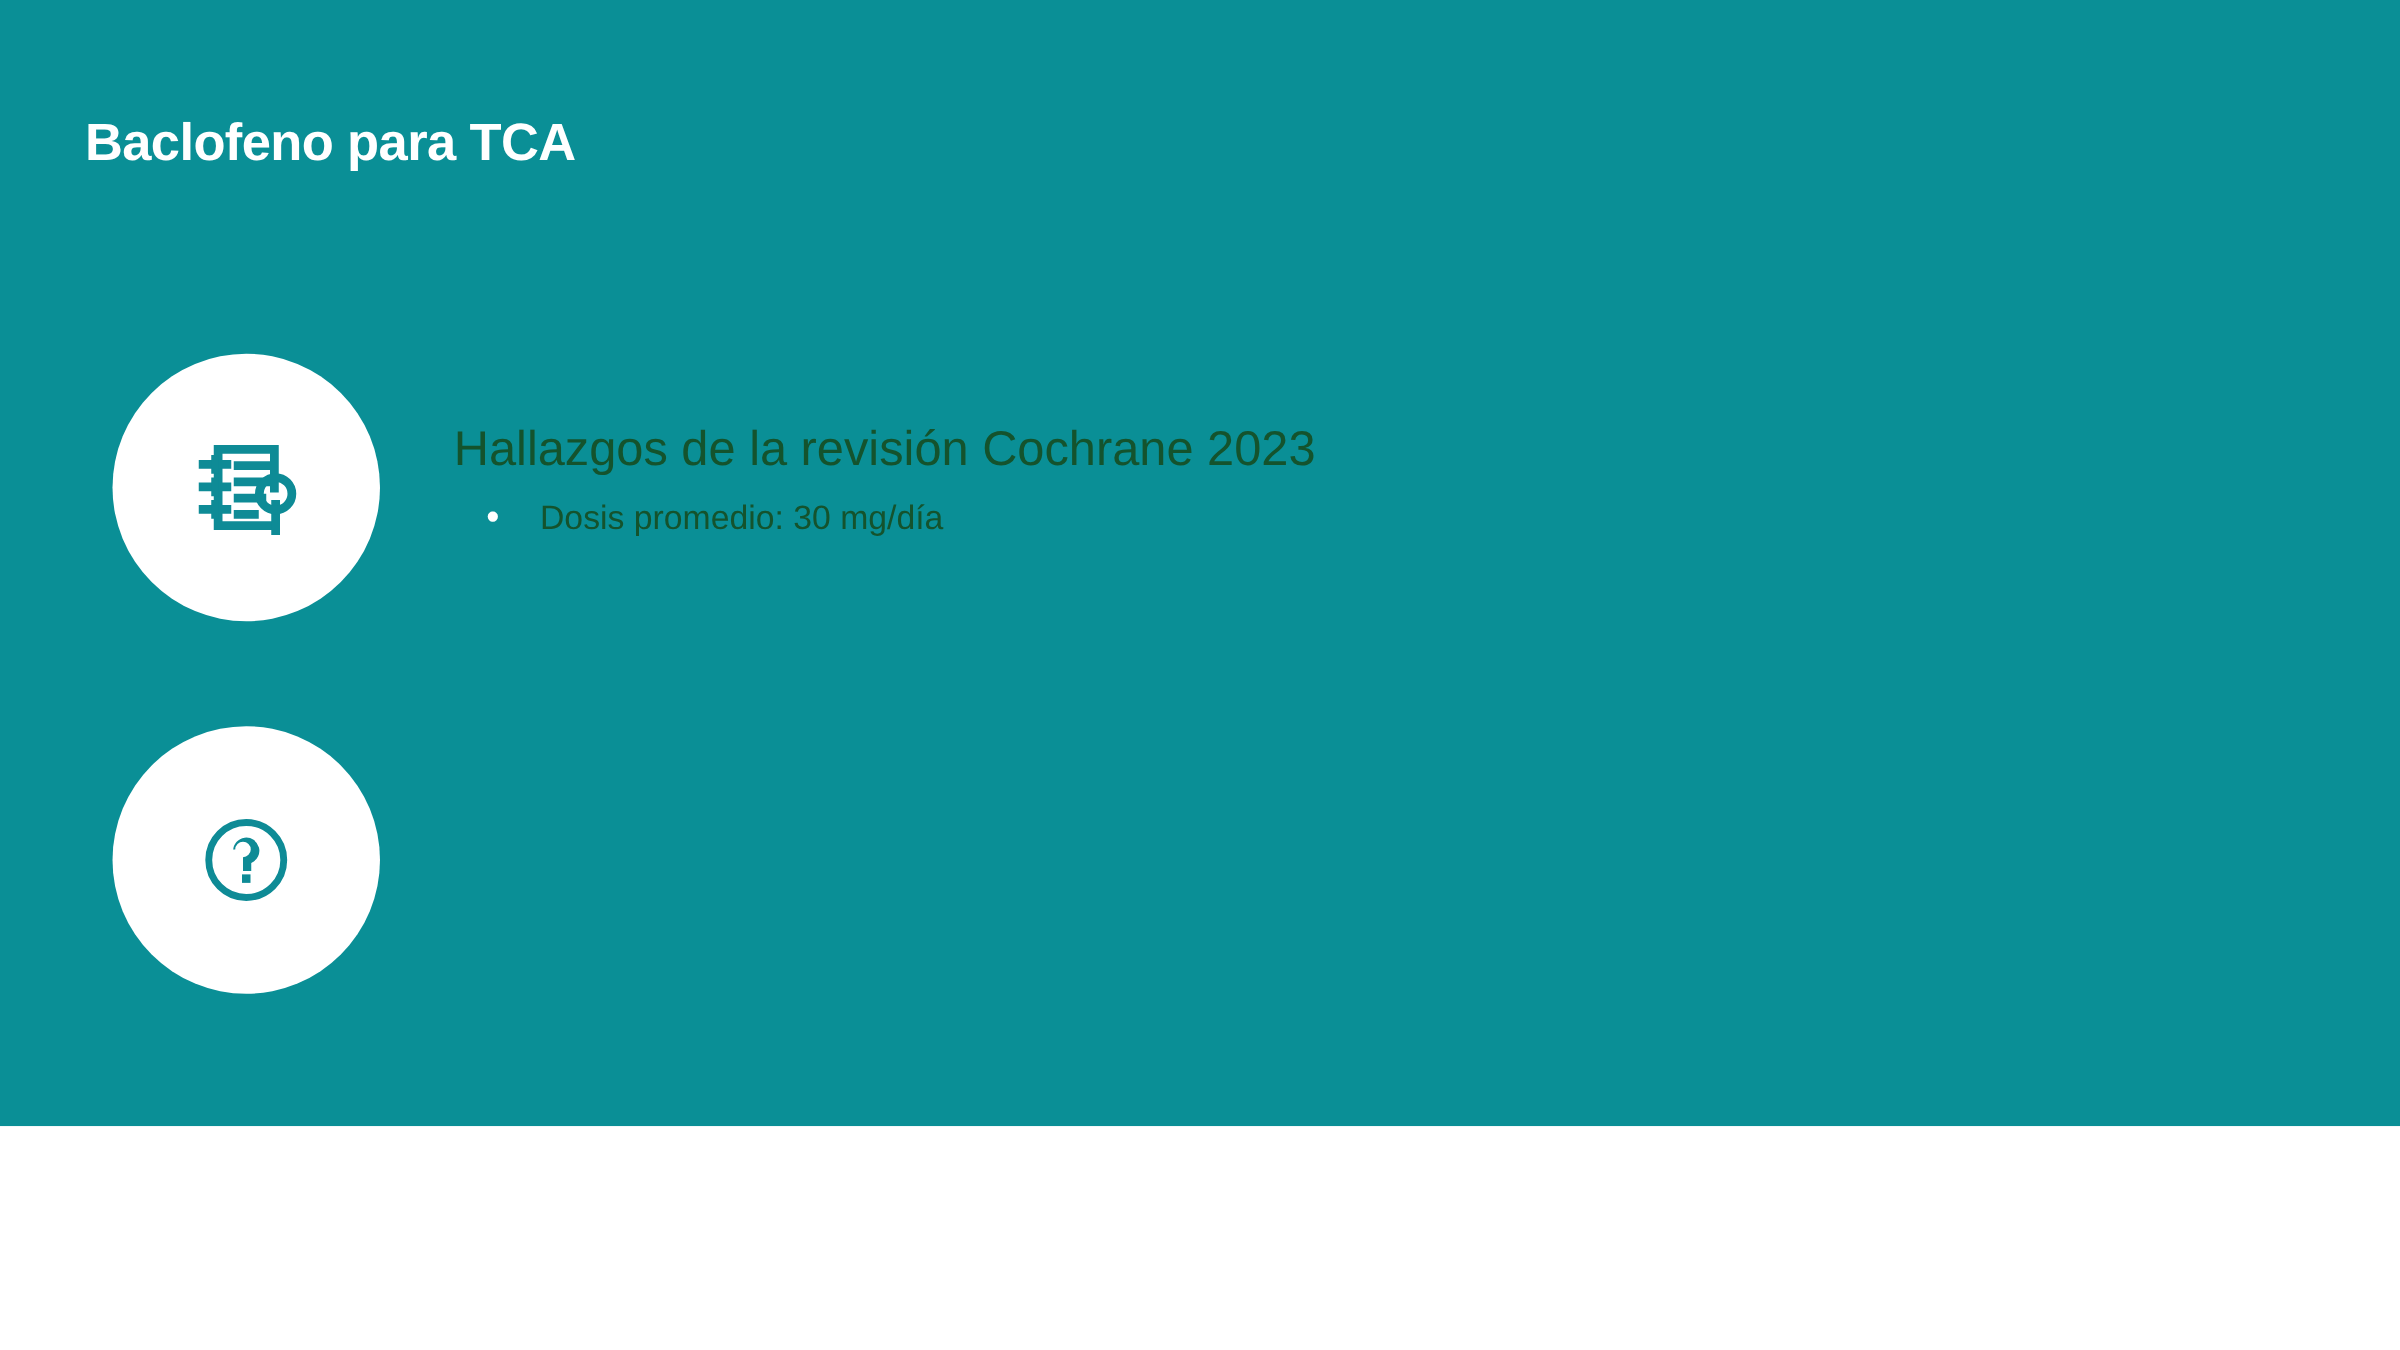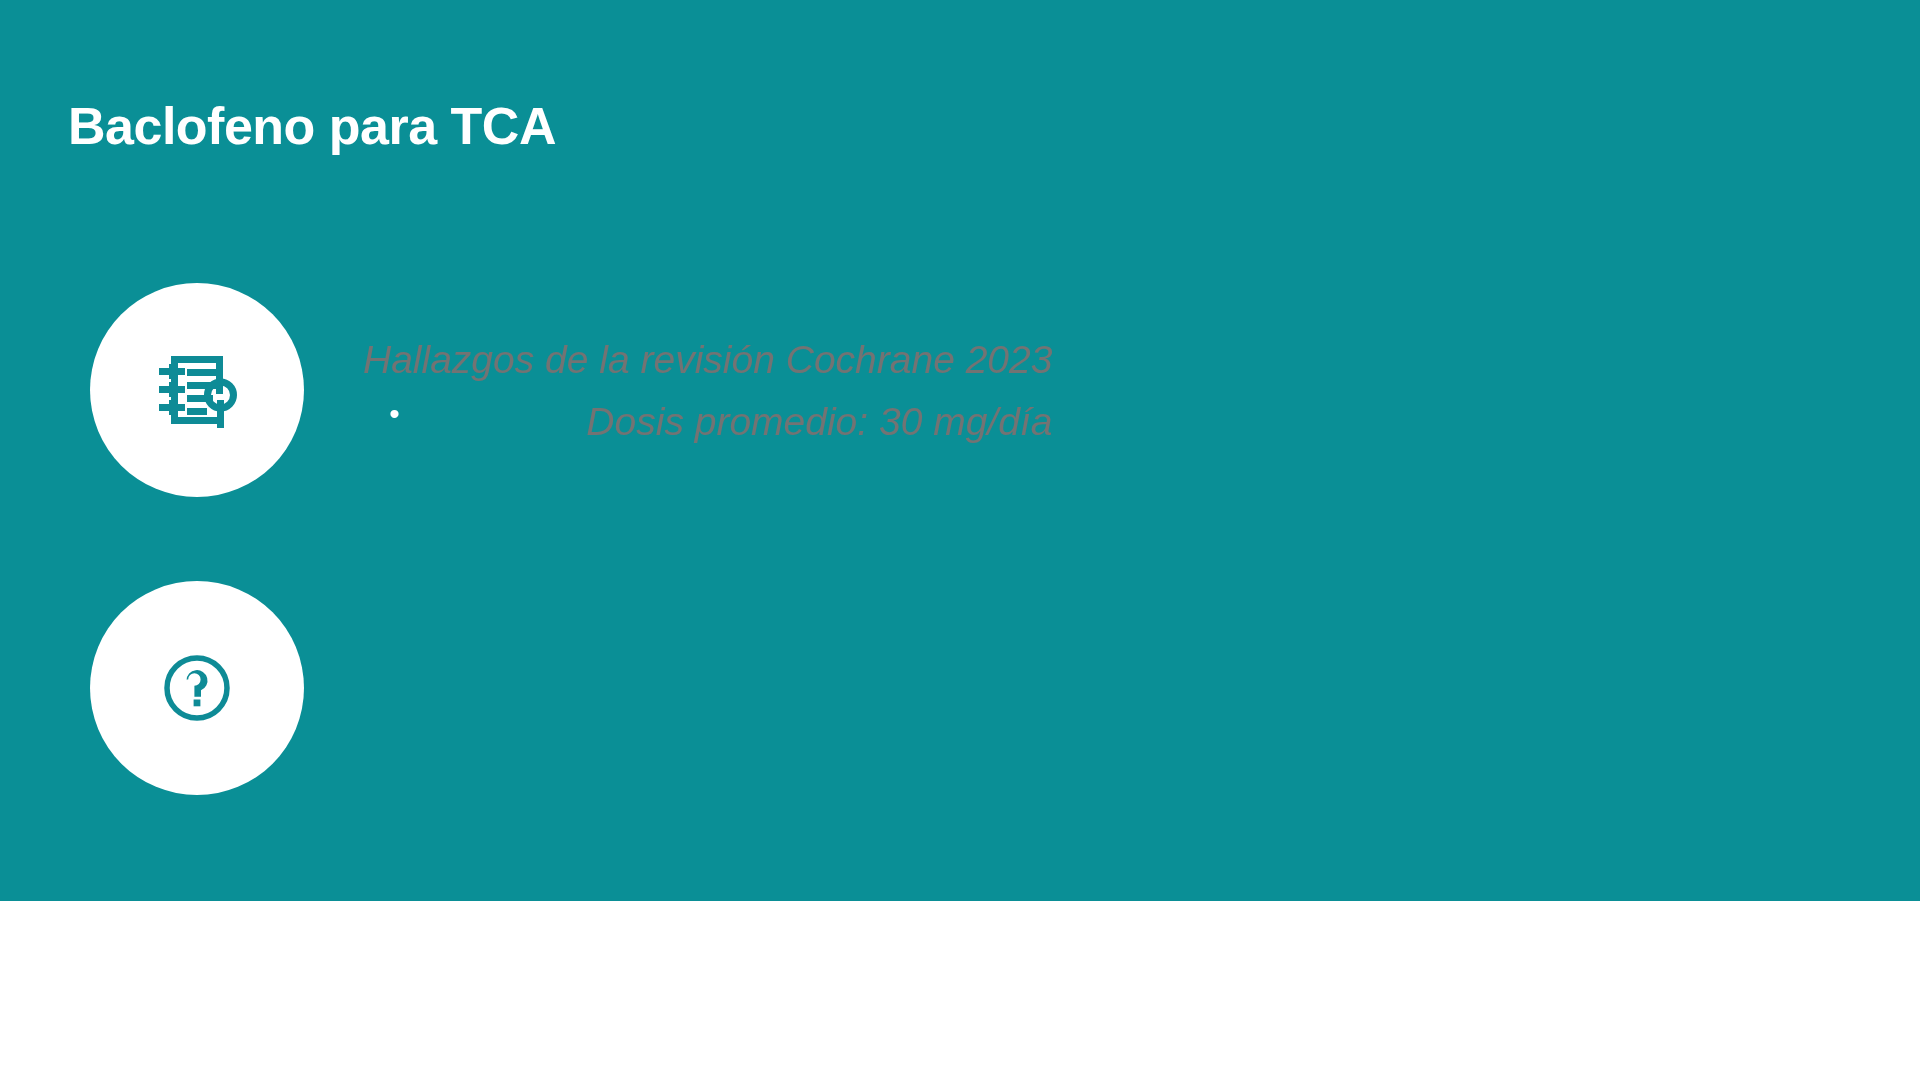--- a/index.html
+++ b/index.html
@@ -27,21 +27,21 @@
     top: 0;
     width: 1920px;
     height: 901px;
     background: #0a8f96;
   }
   
   #slide-title {
     position: absolute;
     left: 68px;
     top: 62px;
-    font-size: 52px;
+    font-size: 42px;
     font-weight: bold;
     color: #ffffff;
     letter-spacing: -0.5px;
     line-height: 1.15;
     white-space: nowrap;
   }
   
   .content-row {
     position: absolute;
     left: 0;
@@ -61,40 +61,38 @@
     display: flex;
     align-items: center;
     justify-content: center;
   }
   .icon-circle svg {
     display: block;
   }
   .row-text {
     position: absolute;
     left: 363px;
-    color: #737373;
+    color: #14532d;
     font-size: 39px;
     line-height: 1.28;
     font-weight: 400;
-    font-style: italic;
   }
   #row-1 .row-text { top: 52px; }
   #row-2 .row-text { top: 80px; }
 
   .bullet-list {
     margin: 12px 0 0 0;
     padding: 0;
     list-style: none;
   }
   .bullet-list li {
     position: relative;
     padding-left: 69px;
-    font-size: 39px;
+    font-size: 27px;
     line-height: 1.28;
-    text-align: right;
   }
   .bullet-list li::before {
     content: "\2022";
     position: absolute;
     left: 26px;
     top: -2px;
     font-size: 30px;
     color: #ffffff;
   }
   

